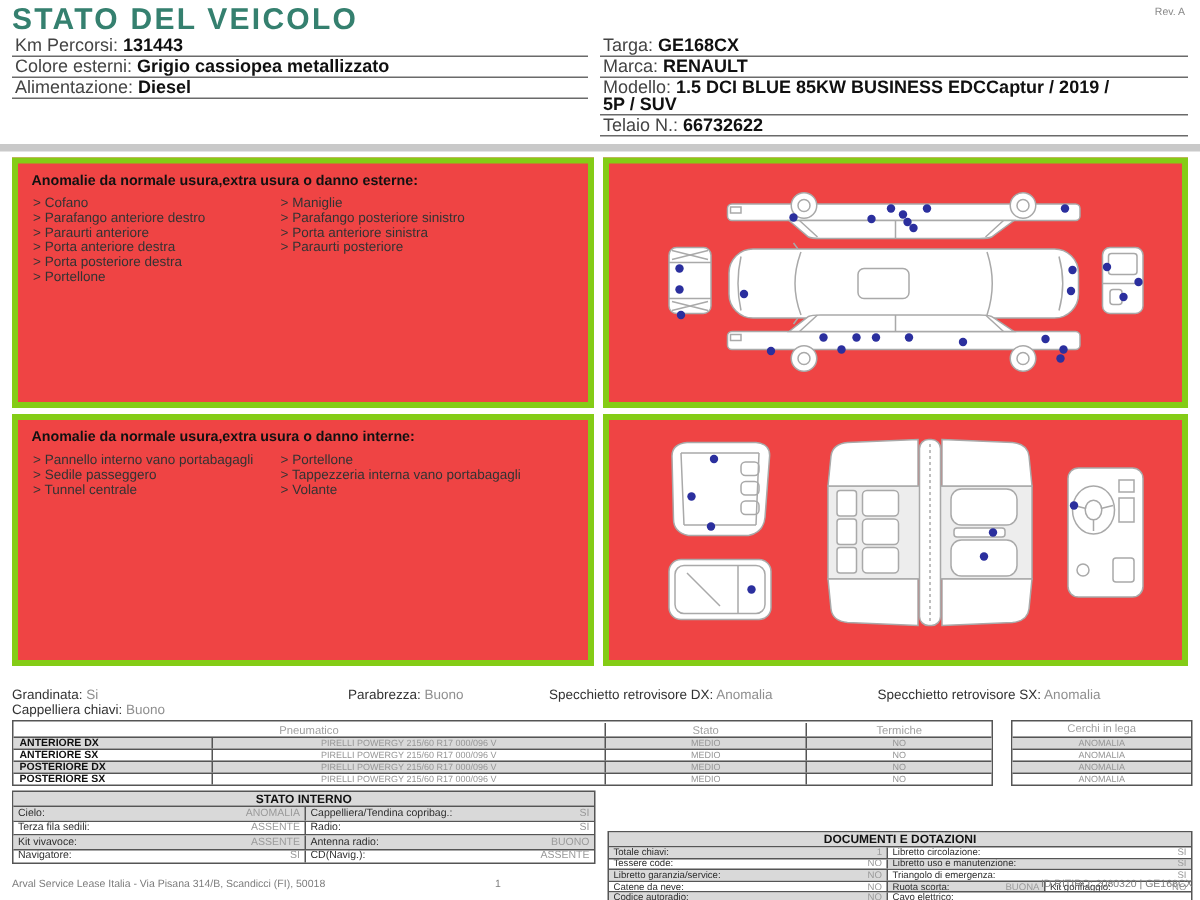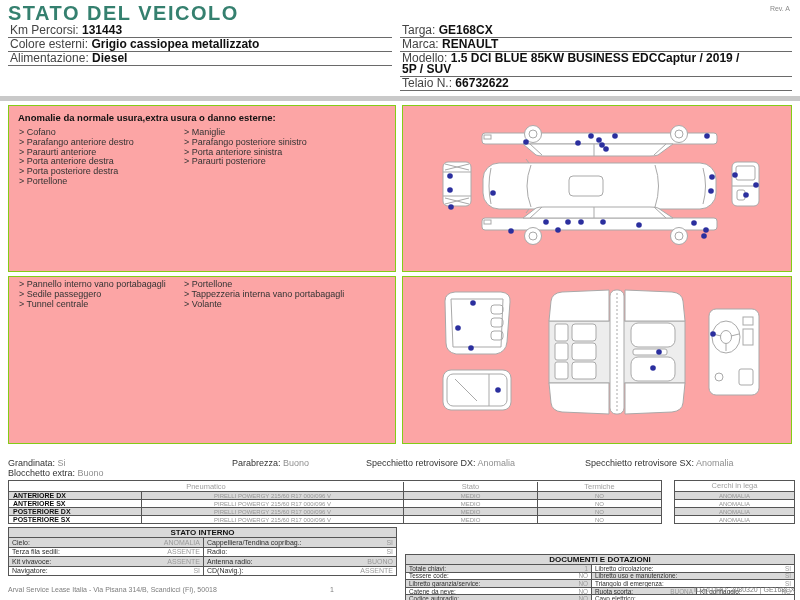--- a/index.html
+++ b/index.html
@@ -12,21 +12,21 @@
   .rev{right:10px;top:5px;font-size:7px;color:#8a8a8a}
 
   .info-col{font-size:12px;line-height:11px;color:#444}
   .info-row{border-bottom:1px solid #6a6a6a;padding:1px 0 1px 2px;min-height:12px}
   .info-row .tw{display:block;max-width:345px}
   .ilbl{color:#444}
   .ival{font-weight:bold;color:#101010}
 
   .graybar{left:0;top:96px;width:800px;height:5px;background:#c9c9c9}
 
-  .secbox{border:1px solid #84cc16;background:#fca5a5}
+  .secbox{border:4px solid #84cc16;background:#ef4444}
   .sec-title{font-size:9.5px;font-weight:bold;color:#111;padding:6px 0 2px 9px}
   .cols{display:flex;padding:3px 0 0 10px}
   .col1{width:165px}
   .col2{flex:1;padding-right:4px}
   .li{font-size:9px;line-height:9.8px;color:#333}
 
   .sumitem{font-size:9px;line-height:9px;white-space:nowrap}
   .slbl{color:#333}
   .sval{color:#8f8f8f}
 
@@ -195,20 +195,21 @@
           <circle cx="200" cy="116" r="2.8" fill="#2b2f9e"></circle>
           <circle cx="236" cy="119" r="2.8" fill="#2b2f9e"></circle>
           <circle cx="291" cy="117" r="2.8" fill="#2b2f9e"></circle>
           <circle cx="303" cy="124" r="2.8" fill="#2b2f9e"></circle>
           <circle cx="301" cy="130" r="2.8" fill="#2b2f9e"></circle>
         </g>
     </svg>
   </div>
 
   <div class="abs secbox" style="left:8px;top:276px;width:388px;height:168px">
+    <div class="sec-title">Anomalie da normale usura,extra usura o danno interne:</div>
     <div class="cols">
       <div class="col1">
           <div class="li">&gt; Pannello interno vano portabagagli</div>
           <div class="li">&gt; Sedile passeggero</div>
           <div class="li">&gt; Tunnel centrale</div>
         </div>
       <div class="col2">
           <div class="li">&gt; Portellone</div>
           <div class="li">&gt; Tappezzeria interna vano portabagagli</div>
           <div class="li">&gt; Volante</div>
@@ -290,21 +291,21 @@
   </div>
   <div class="abs sumitem" style="left:366px;top:459px">
     <span class="slbl">Specchietto retrovisore DX:</span>
     <span class="sval">Anomalia</span>
   </div>
   <div class="abs sumitem" style="left:585px;top:459px">
     <span class="slbl">Specchietto retrovisore SX:</span>
     <span class="sval">Anomalia</span>
   </div>
   <div class="abs sumitem" style="left:8px;top:469px">
-    <span class="slbl">Blocchetto extra:</span>
+    <span class="slbl">Cappelliera chiavi:</span>
     <span class="sval">Buono</span>
   </div>
 
   <div class="abs ttable" style="left:8px;top:480px">
     <div class="throw">
       <div class="th wh1">Pneumatico</div>
       <div class="th wh2">Stato</div>
       <div class="th wh3">Termiche</div>
     </div>
     <div>

